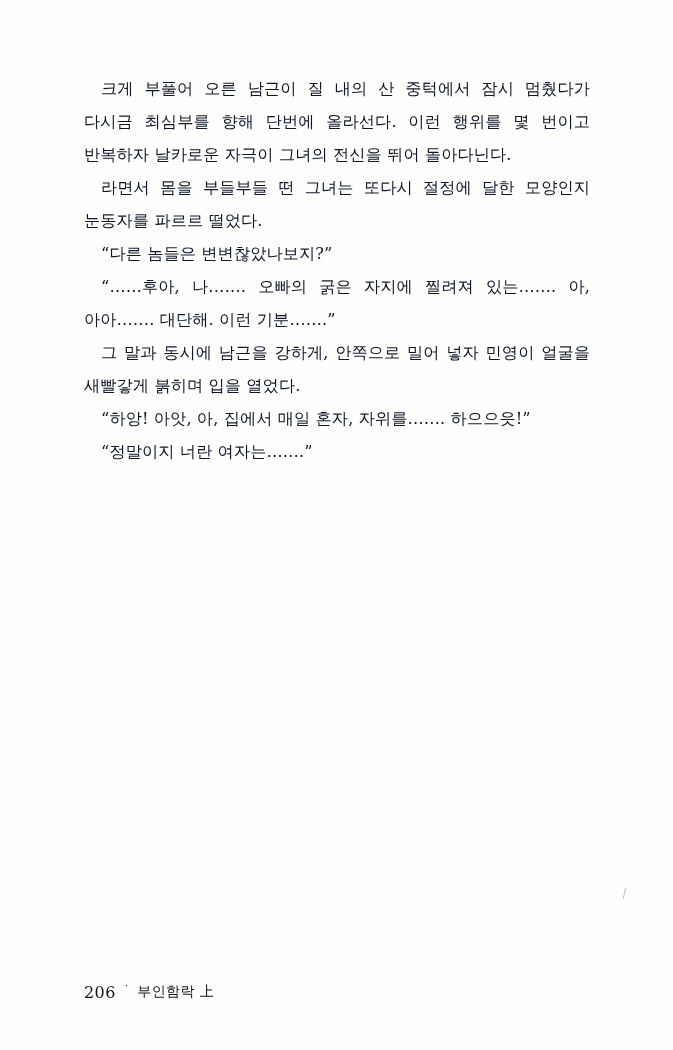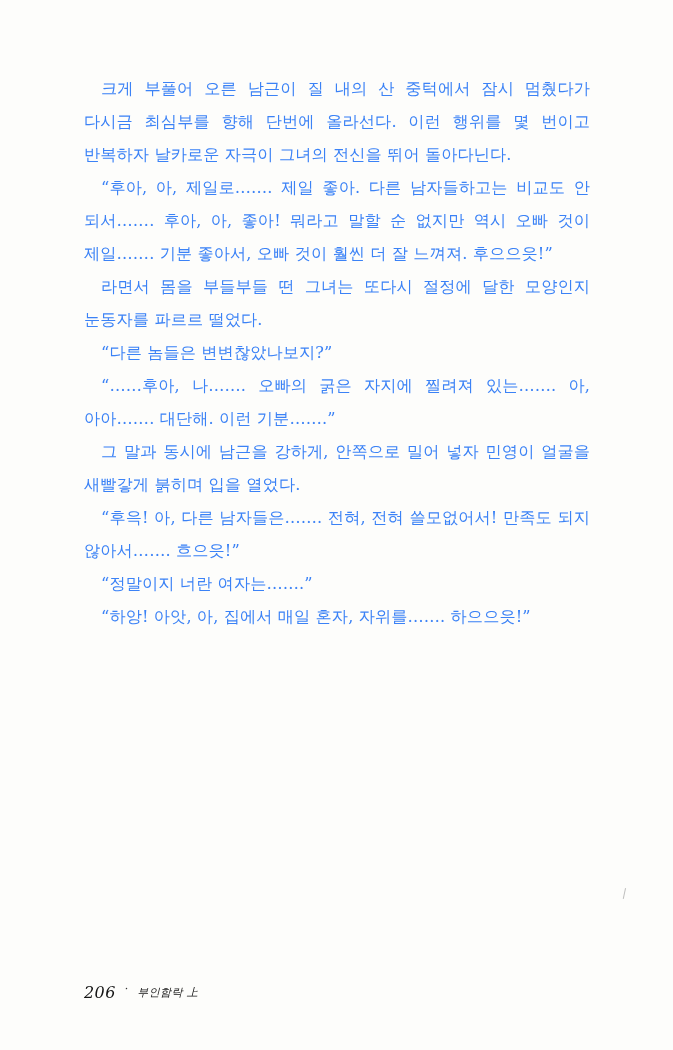--- a/index.html
+++ b/index.html
@@ -28,50 +28,49 @@
     width: 506px;
   }
   .para {
     margin: 0 0 0 0;
     font-size: 16.2px;
     line-height: 33px;
     text-align: justify;
     text-justify: inter-character;
     letter-spacing: 0.1px;
     word-break: keep-all;
-    color: #3b82f6;
+    color: #0f172a;
   }
   .para.indent {
     text-indent: 17px;
   }
   .para.quote {
     text-indent: 17px;
   }
   .footer {
     position: absolute;
     left: 84px;
     bottom: 48px;
     display: flex;
-    align-items: center;
+    align-items: flex-start;
     gap: 9px;
     color: #141414;
-    font-style: italic;
   }
   .page-number {
     font-size: 16px;
     letter-spacing: 0.4px;
   }
   .footer-sep {
     font-size: 11px;
     position: relative;
     top: -3px;
     color: #333;
   }
   .book-title {
-    font-size: 11px;
+    font-size: 14px;
     letter-spacing: 0.4px;
   }
   .mark {
     position: absolute;
     right: 46px;
     bottom: 150px;
     width: 14px;
     height: 14px;
     opacity: 0.55;
   }
@@ -86,28 +85,26 @@
     transform: rotate(12deg);
   }
 </style>
 </head>
 <body>
 
 <div class="page">
 
   <div class="text-column">
     <p class="para indent">크게 부풀어 오른 남근이 질 내의 산 중턱에서 잠시 멈췄다가 다시금 최심부를 향해 단번에 올라선다. 이런 행위를 몇 번이고 반복하자 날카로운 자극이 그녀의 전신을 뛰어 돌아다닌다.</p>
-    <p class="para quote">“후아, 아, 제일로……. 제일 좋아. 다른 남자들하고는 비교도 안 되서……. 후아, 아, 좋아! 뭐라고 말할 순 없지만 역시 오빠 것이 제일……. 기분 좋아서, 오빠 것이 훨씬 더 잘 느껴져. 후으으읏!”</p>
     <p class="para indent">라면서 몸을 부들부들 떤 그녀는 또다시 절정에 달한 모양인지 눈동자를 파르르 떨었다.</p>
     <p class="para quote">“다른 놈들은 변변찮았나보지?”</p>
     <p class="para quote">“……후아, 나……. 오빠의 굵은 자지에 찔려져 있는……. 아, 아아……. 대단해. 이런 기분…….”</p>
     <p class="para indent">그 말과 동시에 남근을 강하게, 안쪽으로 밀어 넣자 민영이 얼굴을 새빨갛게 붉히며 입을 열었다.</p>
-    <p class="para quote">“후윽! 아, 다른 남자들은……. 전혀, 전혀 쓸모없어서! 만족도 되지 않아서……. 흐으읏!”</p>
+    <p class="para quote">“하앙! 아앗, 아, 집에서 매일 혼자, 자위를……. 하으으읏!”</p>
     <p class="para quote">“정말이지 너란 여자는…….”</p>
-    <p class="para quote">“하앙! 아앗, 아, 집에서 매일 혼자, 자위를……. 하으으읏!”</p>
   </div>
 
   <div class="mark"></div>
 
   <div class="footer">
     <span class="page-number">206</span>
     <span class="footer-sep">·</span>
     <span class="book-title">부인함락 上</span>
   </div>
 

